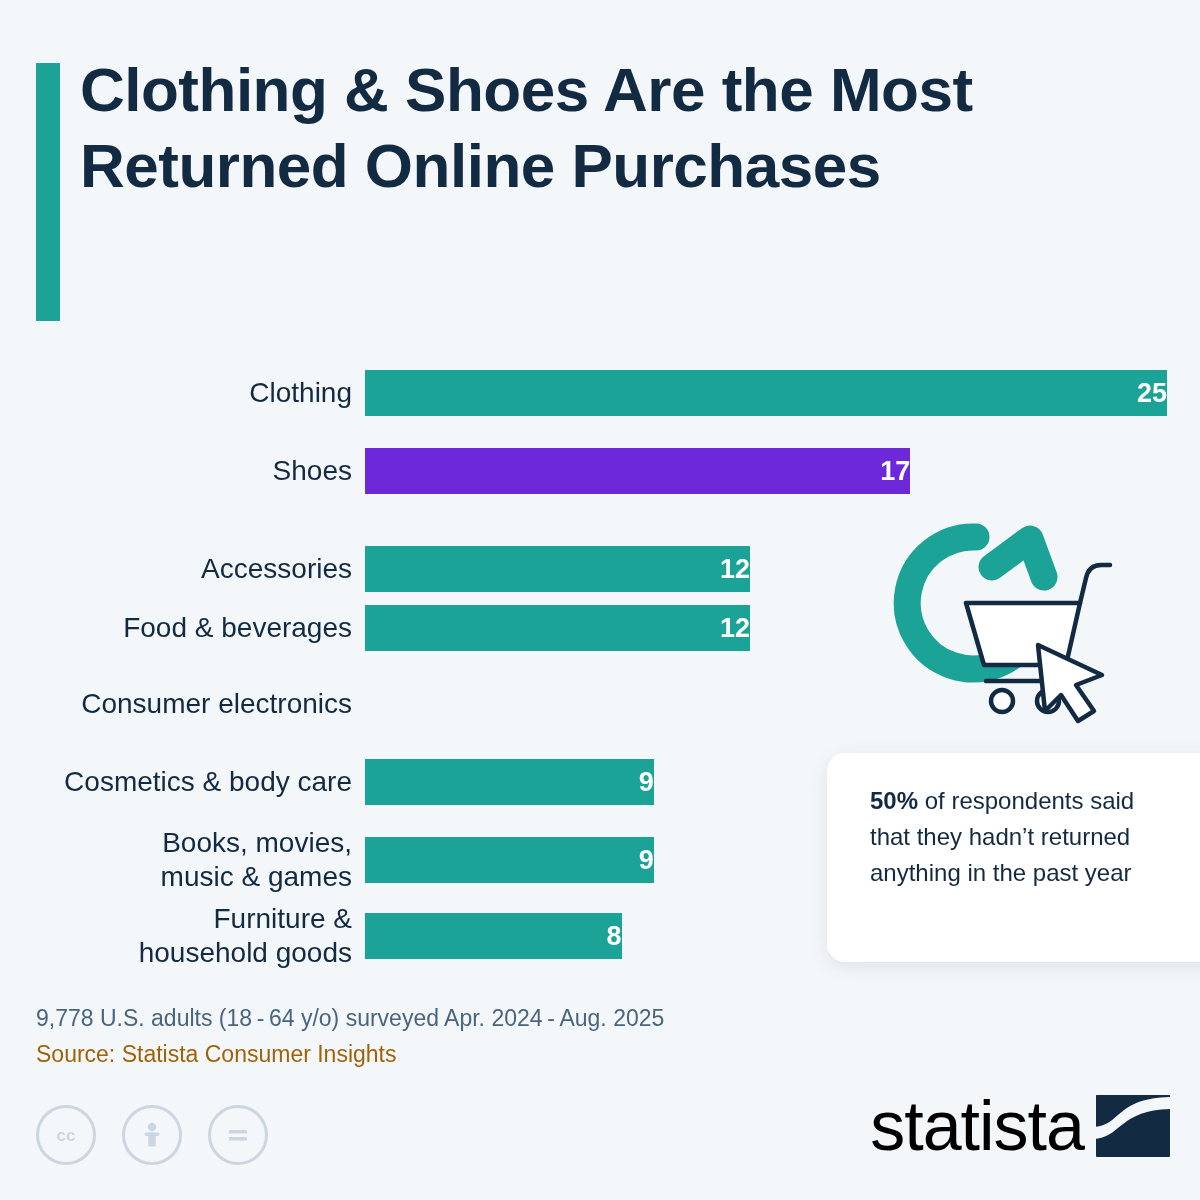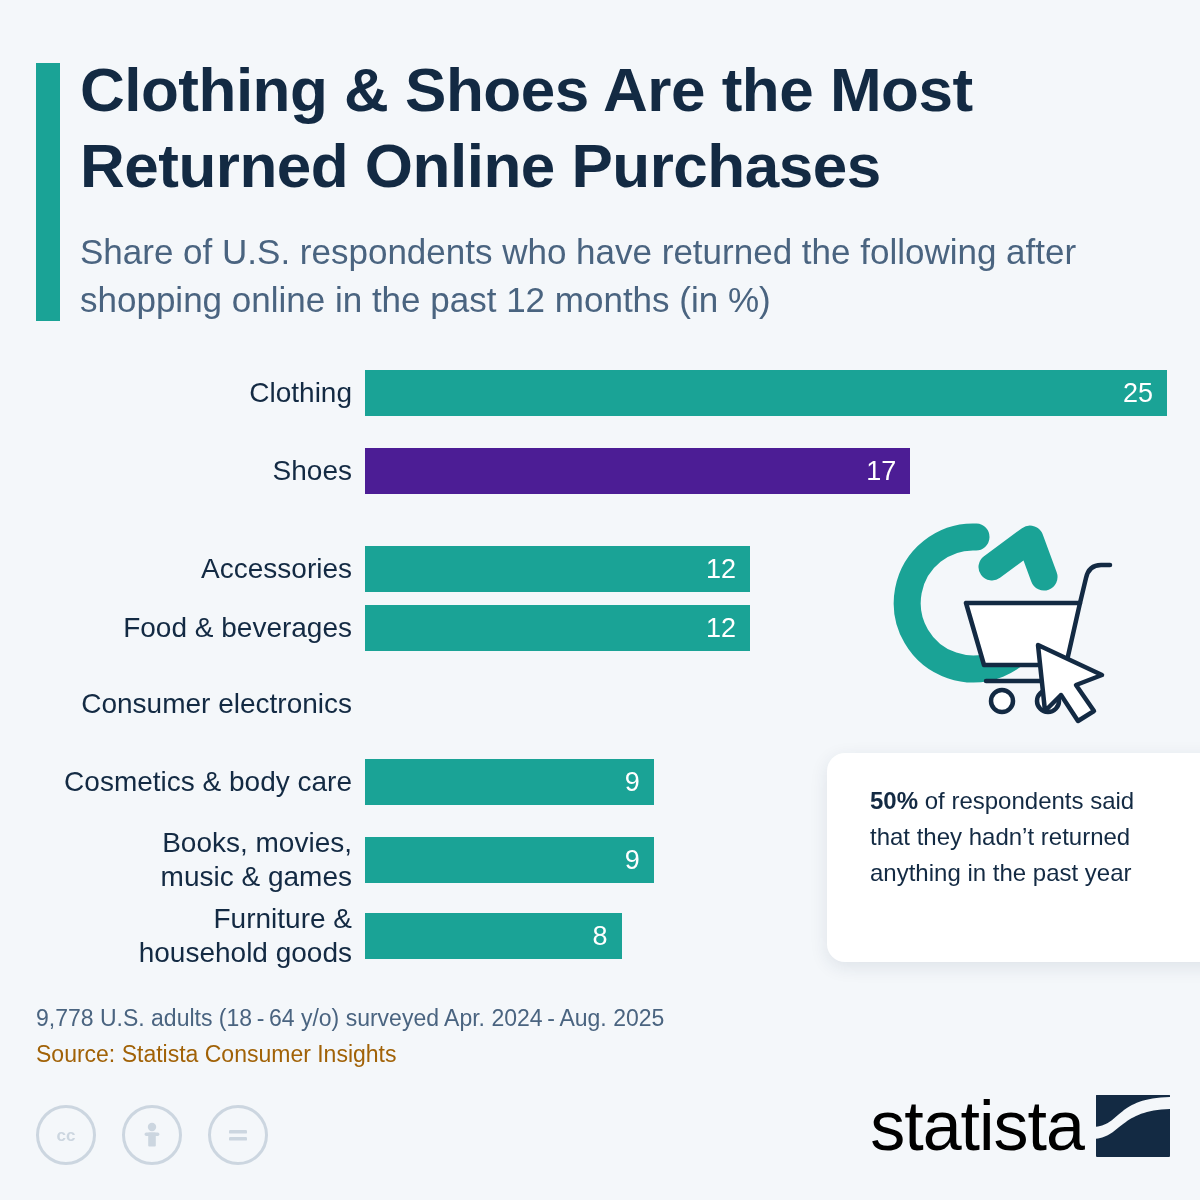--- a/index.html
+++ b/index.html
@@ -86,22 +86,21 @@
     position: absolute;
     left: 365px;
     background: #1aa396;
     display: flex;
     align-items: center;
     justify-content: flex-end;
   }
   .bar-value {
     color: #ffffff;
     font-size: 27px;
-    font-weight: normal;
-    padding-right: 14px;
+    font-weight: bold;
   }
 
   
   .illustration {
     position: absolute;
     left: 880px;
     top: 515px;
     width: 280px;
     height: 230px;
   }
@@ -183,33 +182,32 @@
   }
 </style>
 </head>
 <body>
 
 <div class="canvas">
 
   <div class="header">
     <div class="accent-bar"></div>
     <div class="title">Clothing &amp; Shoes Are the Most Returned Online Purchases</div>
-    <div class="subtitle">Share of U.S. respondents who have returned the following after shopping online in the past 12 months (in %)</div>
   </div>
 
   <div class="chart">
       <div class="bar-row" style="top: 10px; height: 46px;">
         <div class="bar-label" style="top: 6px;">Clothing</div>
         <div class="bar" style="width: 802px; height: 46px; background: rgb(26, 163, 150);">
           <span class="bar-value" style="color: rgb(255, 255, 255);">25</span>
         </div>
       </div>
       <div class="bar-row" style="top: 88px; height: 46px;">
         <div class="bar-label" style="top: 6px;">Shoes</div>
-        <div class="bar" style="width: 545.36px; height: 46px; background: #4c1d95; text-align: center;">
+        <div class="bar" style="width: 545.36px; height: 46px; background: #6d28d9; text-align: center;">
           <span class="bar-value" style="color: rgb(255, 255, 255);">17</span>
         </div>
       </div>
       <div class="bar-row" style="top: 167px; height: 46px; margin-top: 19px;">
         <div class="bar-label" style="top: 6px;">Accessories</div>
         <div class="bar" style="width: 384.96px; height: 46px; background: rgb(26, 163, 150);">
           <span class="bar-value" style="color: rgb(255, 255, 255);">12</span>
         </div>
       </div>
       <div class="bar-row" style="top: 245px; height: 46px;">

